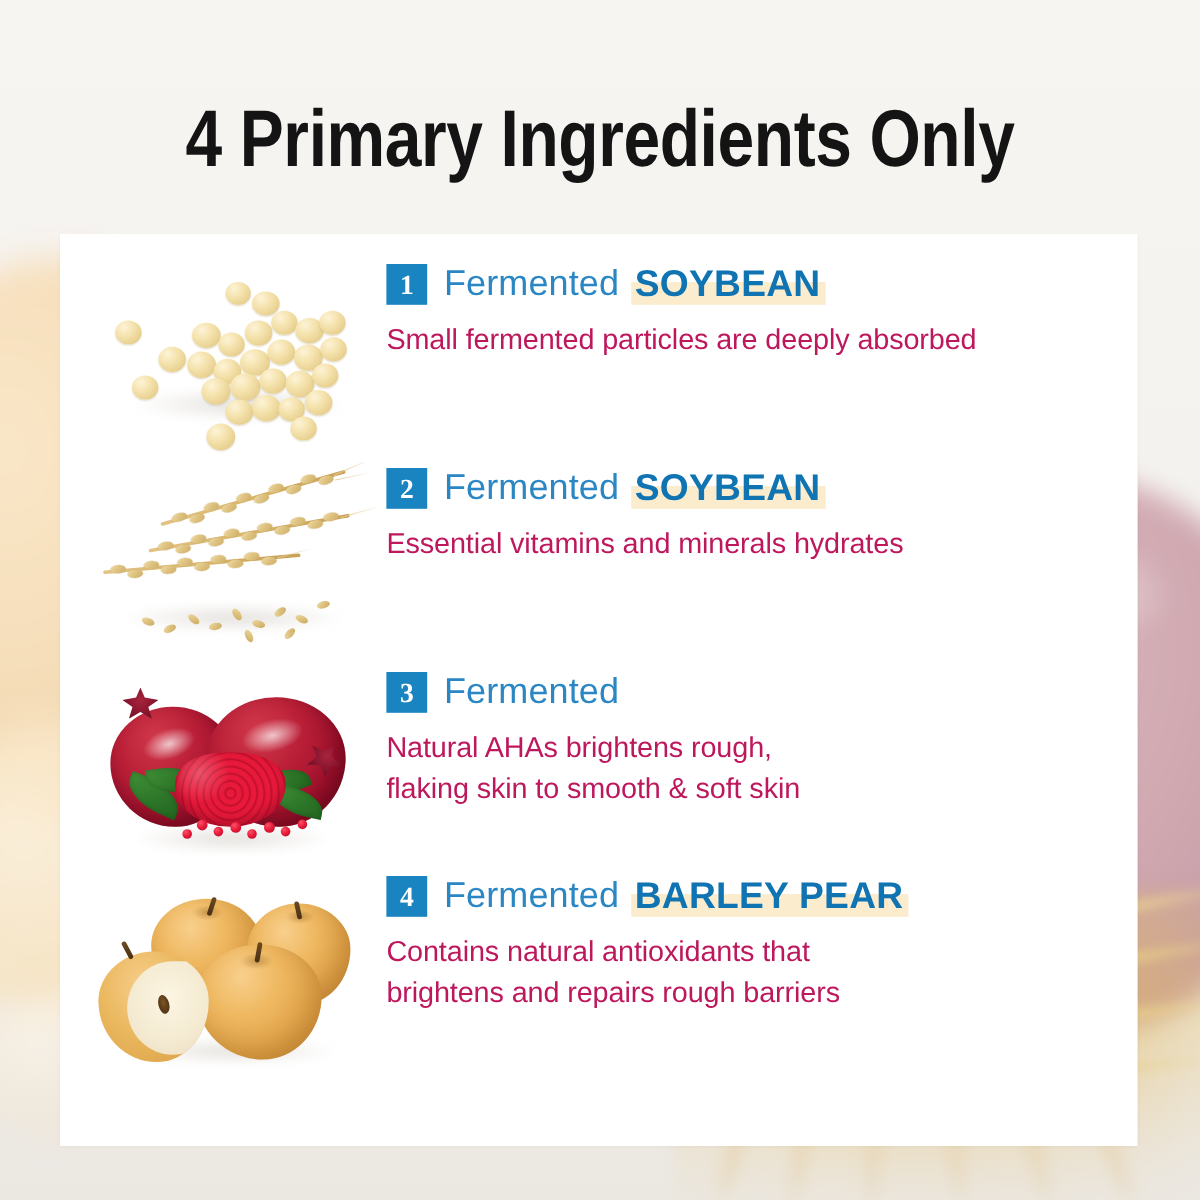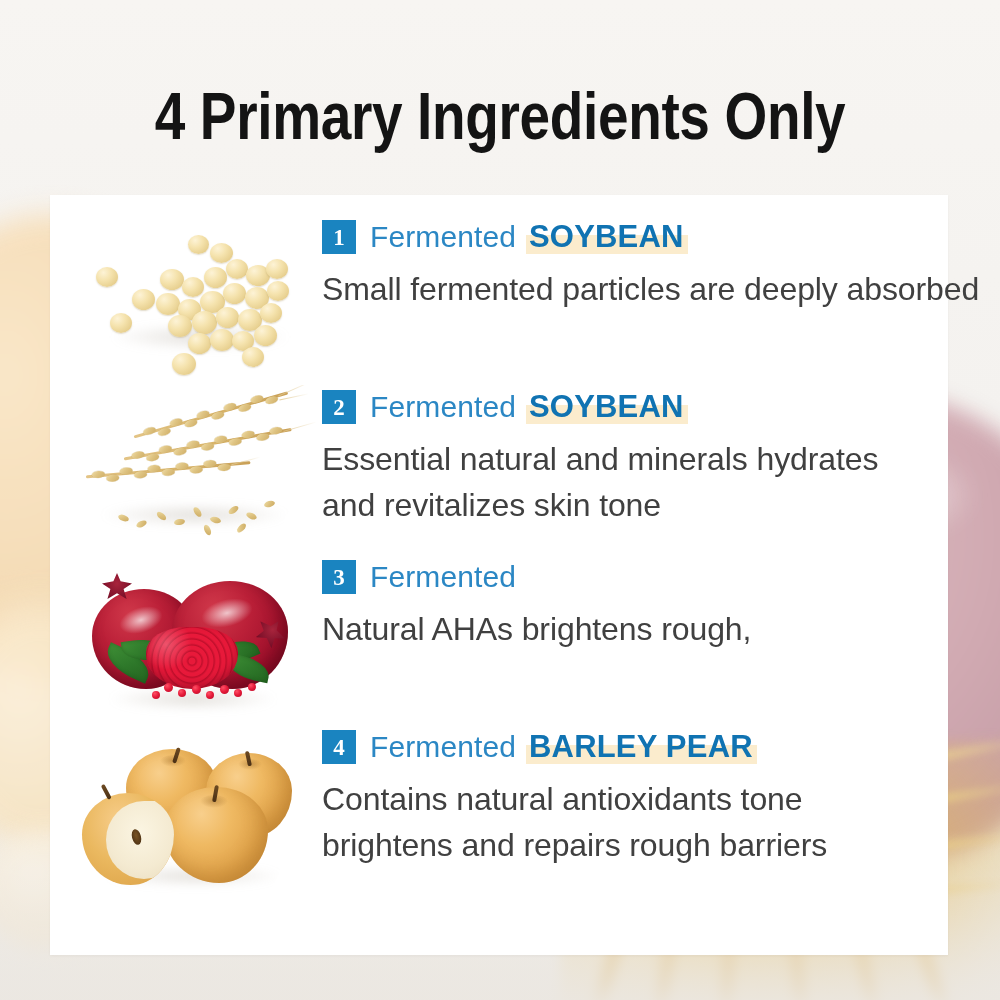--- a/index.html
+++ b/index.html
@@ -222,21 +222,21 @@
   .name-wrap{position:relative;margin-left:13px;display:inline-block;white-space:nowrap;}
   .name-hl{
     position:absolute;left:-3px;right:-4px;bottom:1px;height:19px;
     background:#fbeccd;z-index:0;
   }
   .name{
     position:relative;z-index:1;color:#1073b2;font-size:31px;font-weight:700;
     letter-spacing:.2px;white-space:nowrap;
   }
   .desc{
-    margin-top:8px;color:#404040;font-size:32px;line-height:1.43;
+    margin-top:8px;color:#be185d;font-size:24px;line-height:1.43;
     letter-spacing:-.1px;
   }
   .desc div{white-space:nowrap;}
 </style>
 </head>
 <body>
 
 <div id="bg-layer">
   <div id="bg-base"></div>
   <div class="bg-pear"></div>
@@ -386,22 +386,21 @@
     <div class="text-col">
       <div class="head">
         <div class="badge">2</div>
         <span class="fermented">Fermented</span>
         <span class="name-wrap">
           <span class="name-hl"></span>
           <span class="name">SOYBEAN</span>
         </span>
       </div>
       <div class="desc">
-        <div>Essential natural and minerals hydrates</div>
-        <div>and revitalizes skin tone</div>
+        <div>Essential vitamins and minerals hydrates</div>
       </div>
     </div>
   </div>
 
   <div class="row row-3">
     <div class="photo">
       <div class="photo-inner">
         <div class="shadow-soft" style="left:48px;top:132px;width:170px;height:24px;"></div>
 
         <div class="pom" style="left:32px;top:34px;width:104px;height:100px;"></div>
@@ -428,20 +427,21 @@
         <div class="aril" style="left:188px;top:128px;width:8px;height:8px;"></div>
       </div>
     </div>
     <div class="text-col">
       <div class="head">
         <div class="badge">3</div>
         <span class="fermented">Fermented</span>
       </div>
       <div class="desc">
         <div>Natural AHAs brightens rough,</div>
+        <div>flaking skin to smooth &amp; soft skin</div>
       </div>
     </div>
   </div>
 
   <div class="row row-4">
     <div class="photo">
       <div class="photo-inner">
         <div class="shadow-soft" style="left:44px;top:140px;width:180px;height:22px;"></div>
 
         <div class="pear" style="left:66px;top:24px;width:92px;height:86px;"></div>
@@ -466,19 +466,19 @@
     <div class="text-col">
       <div class="head">
         <div class="badge">4</div>
         <span class="fermented">Fermented</span>
         <span class="name-wrap">
           <span class="name-hl"></span>
           <span class="name">BARLEY PEAR</span>
         </span>
       </div>
       <div class="desc">
-        <div>Contains natural antioxidants tone</div>
+        <div>Contains natural antioxidants that</div>
         <div>brightens and repairs rough barriers</div>
       </div>
     </div>
   </div>
 
 </div>
 
 </body></html>

